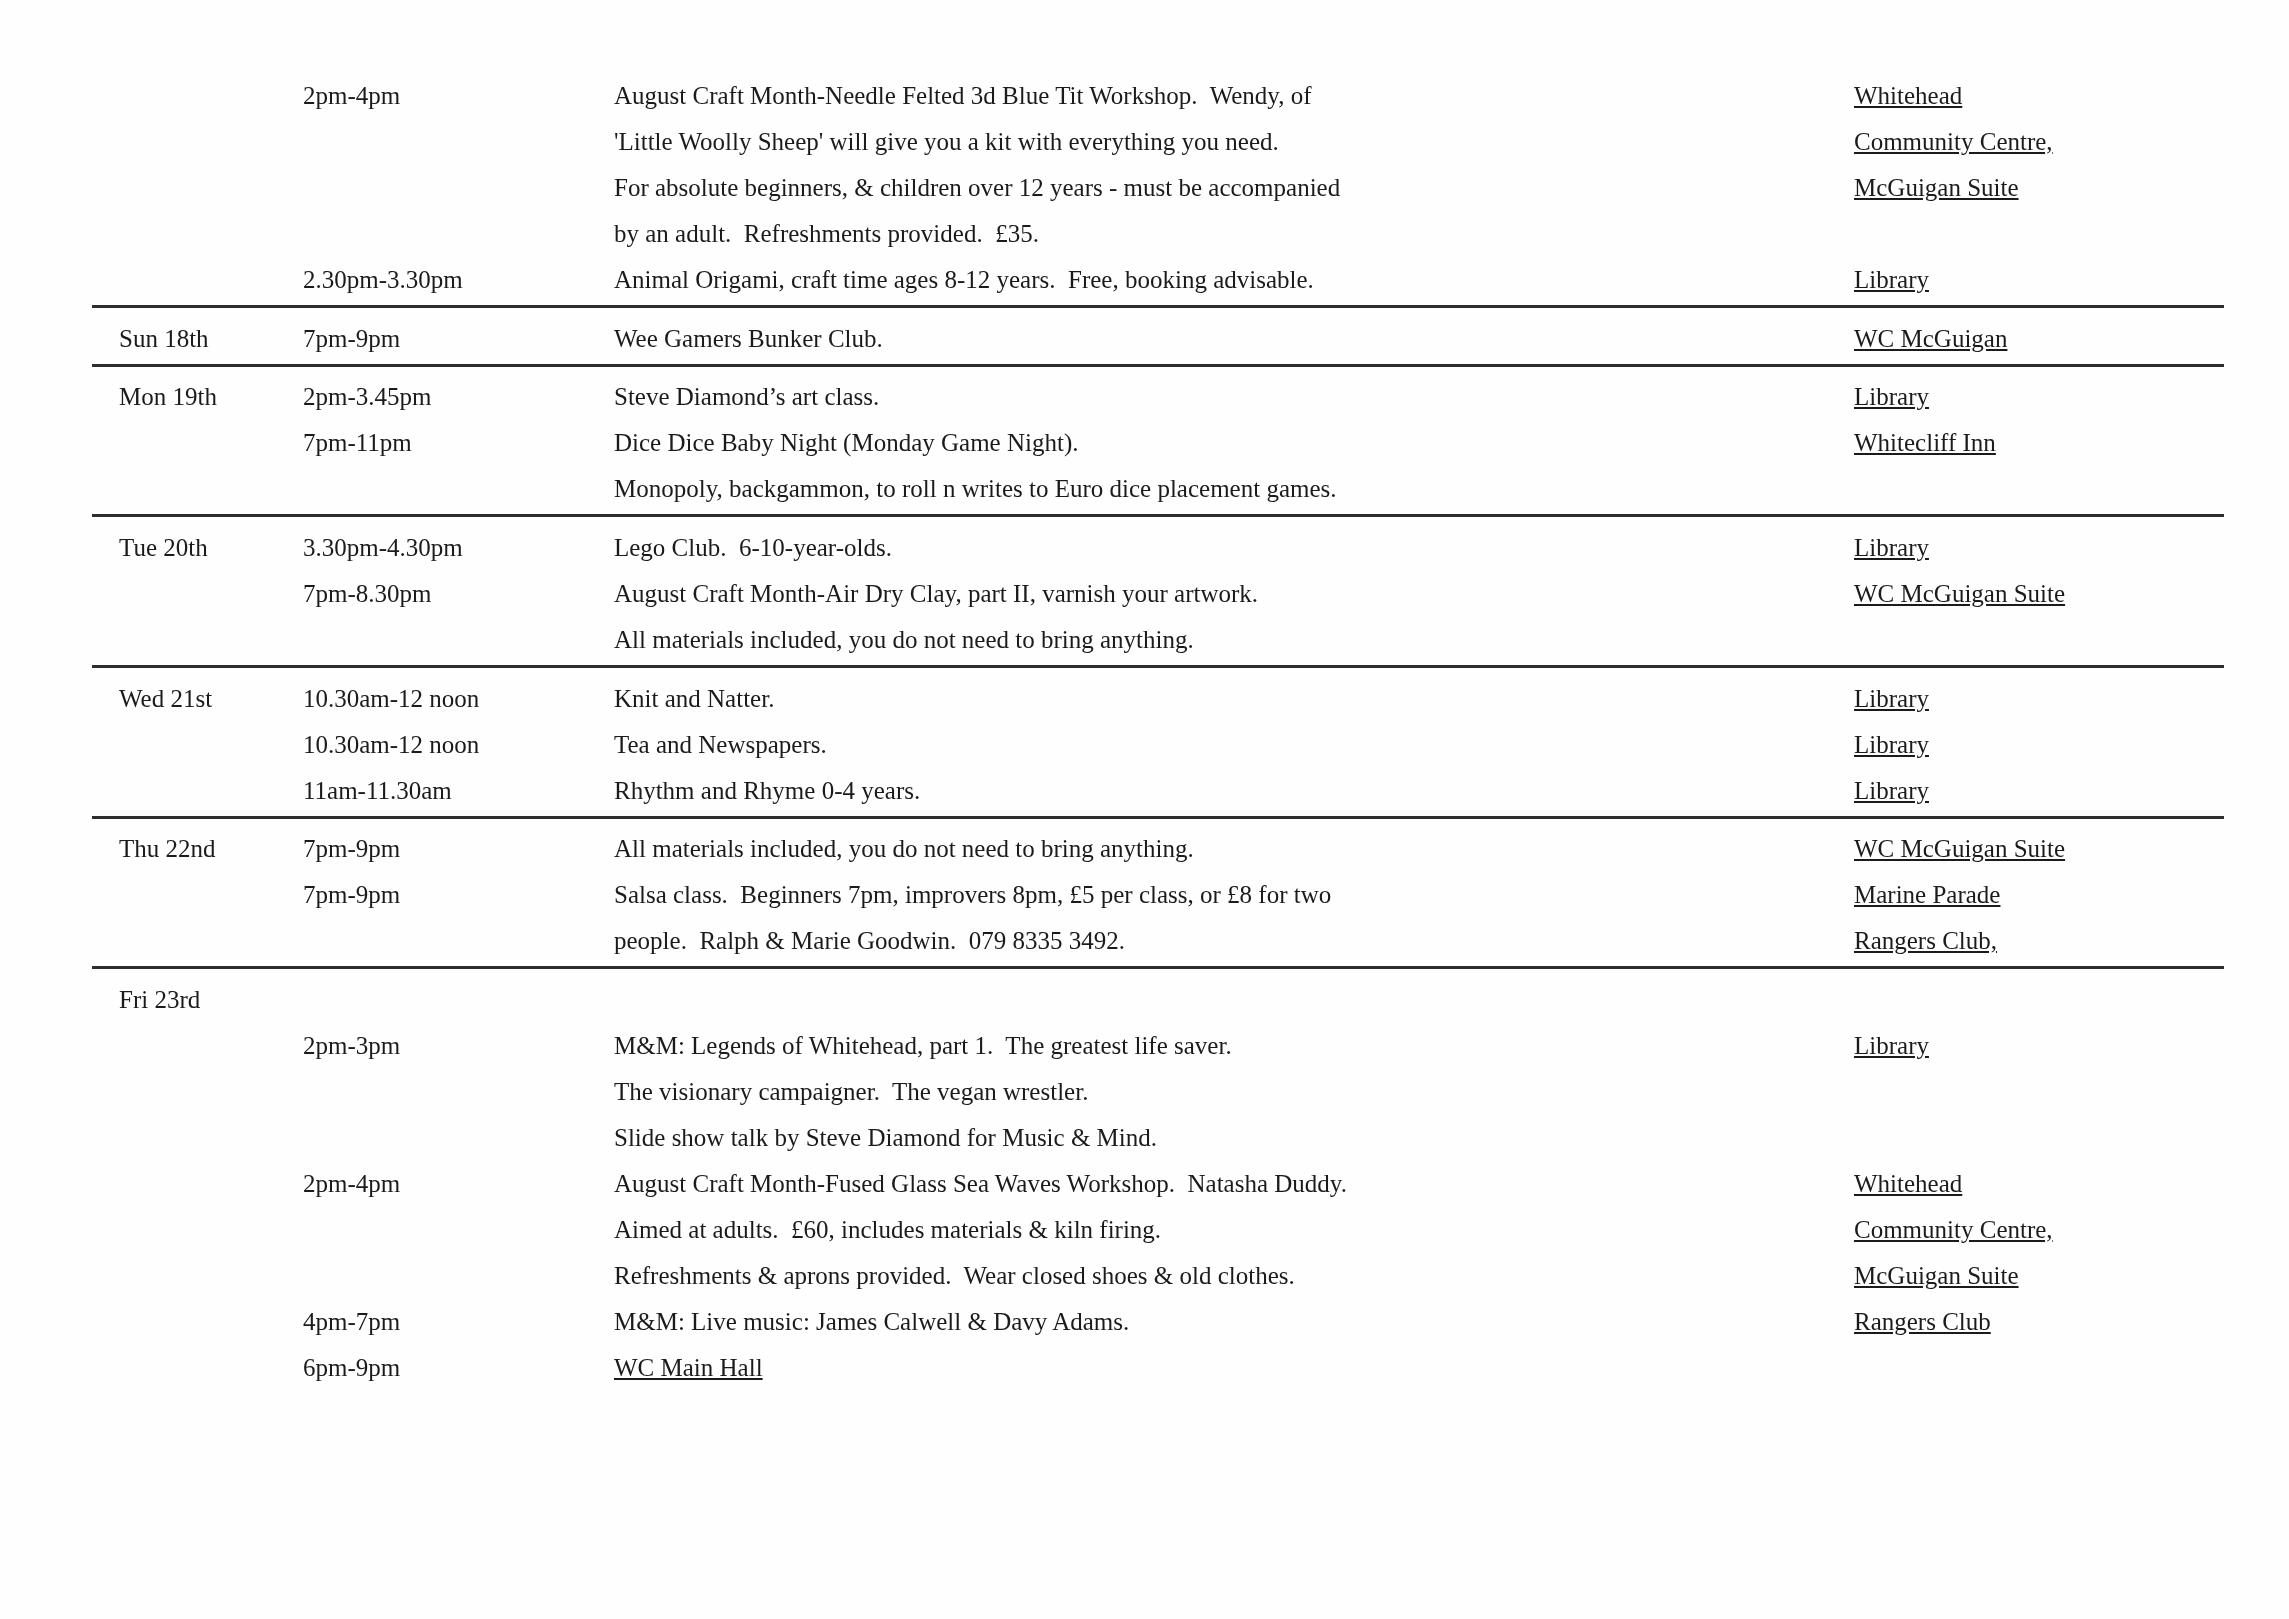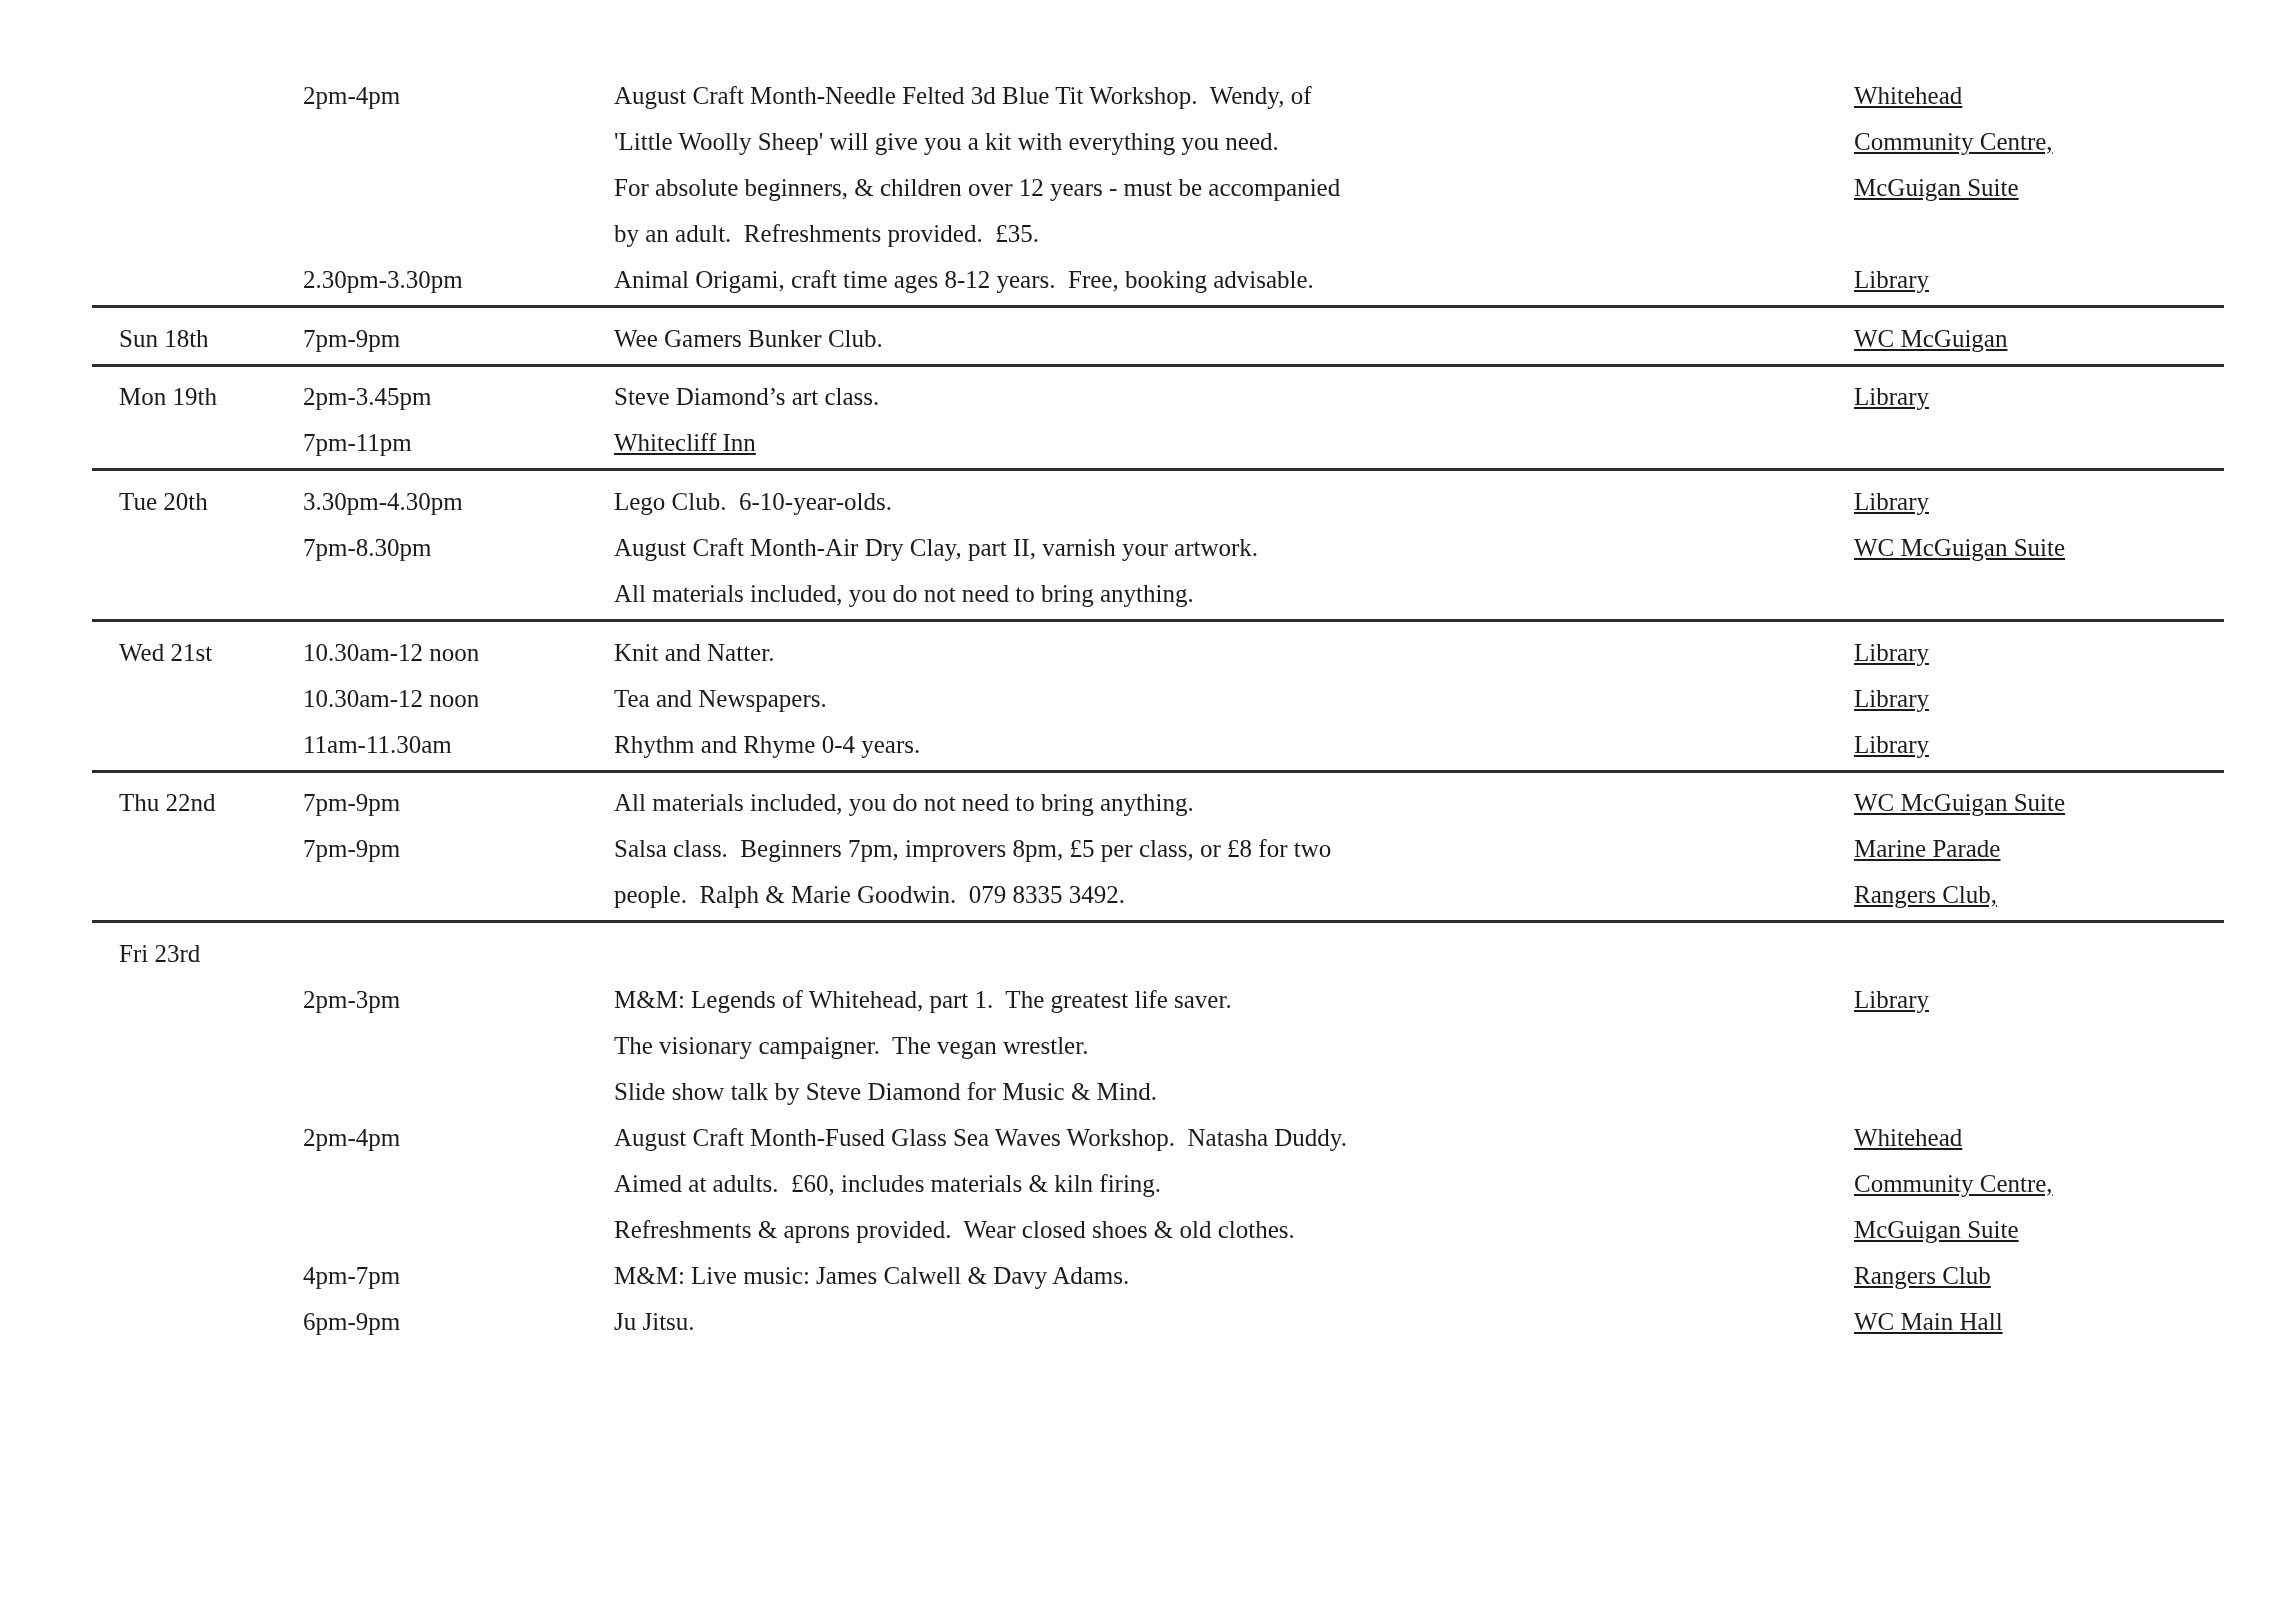--- a/index.html
+++ b/index.html
@@ -82,20 +82,24 @@
           <div class="col-desc">
             <div class="line">Steve Diamond’s art class.</div>
           </div>
           <div class="col-loc">
             <div class="line">Library</div>
           </div>
         </div>
         <div class="event-row">
           <div class="col-day"></div>
           <div class="col-time">7pm-11pm</div>
+          <div class="col-desc">
+            <div class="line">Dice Dice Baby Night (Monday Game Night).</div>
+            <div class="line">Monopoly, backgammon, to roll n writes to Euro dice placement games.</div>
+          </div>
           <div class="col-loc">
             <div class="line">Whitecliff Inn</div>
           </div>
         </div>
       </div>
       <div class="divider"></div>
       <div class="section">
         <div class="event-row">
           <div class="col-day">Tue 20th</div>
           <div class="col-time">3.30pm-4.30pm</div>
@@ -215,23 +219,20 @@
           <div class="col-desc">
             <div class="line">M&amp;M: Live music: James Calwell &amp; Davy Adams.</div>
           </div>
           <div class="col-loc">
             <div class="line">Rangers Club</div>
           </div>
         </div>
         <div class="event-row">
           <div class="col-day"></div>
           <div class="col-time">6pm-9pm</div>
-          <div class="col-desc">
-            <div class="line">Ju Jitsu.</div>
-          </div>
           <div class="col-loc">
             <div class="line">WC Main Hall</div>
           </div>
         </div>
       </div>
     </div>
 </div>
 
 
 </body></html>

